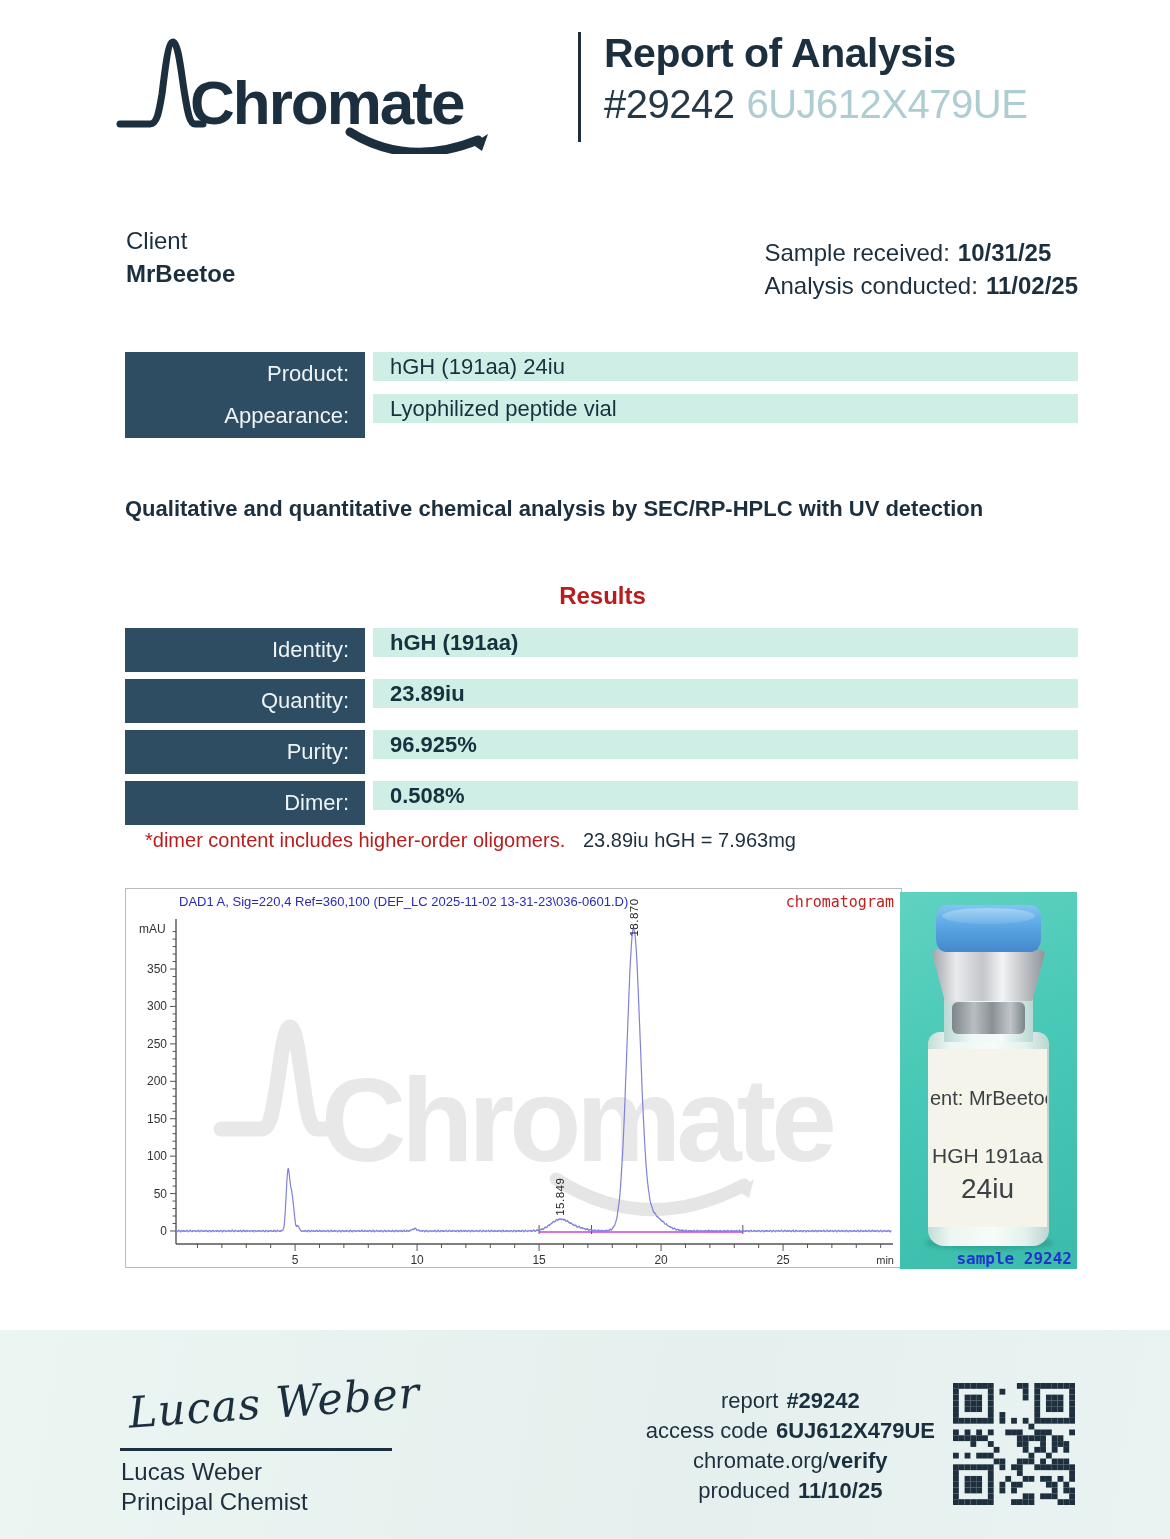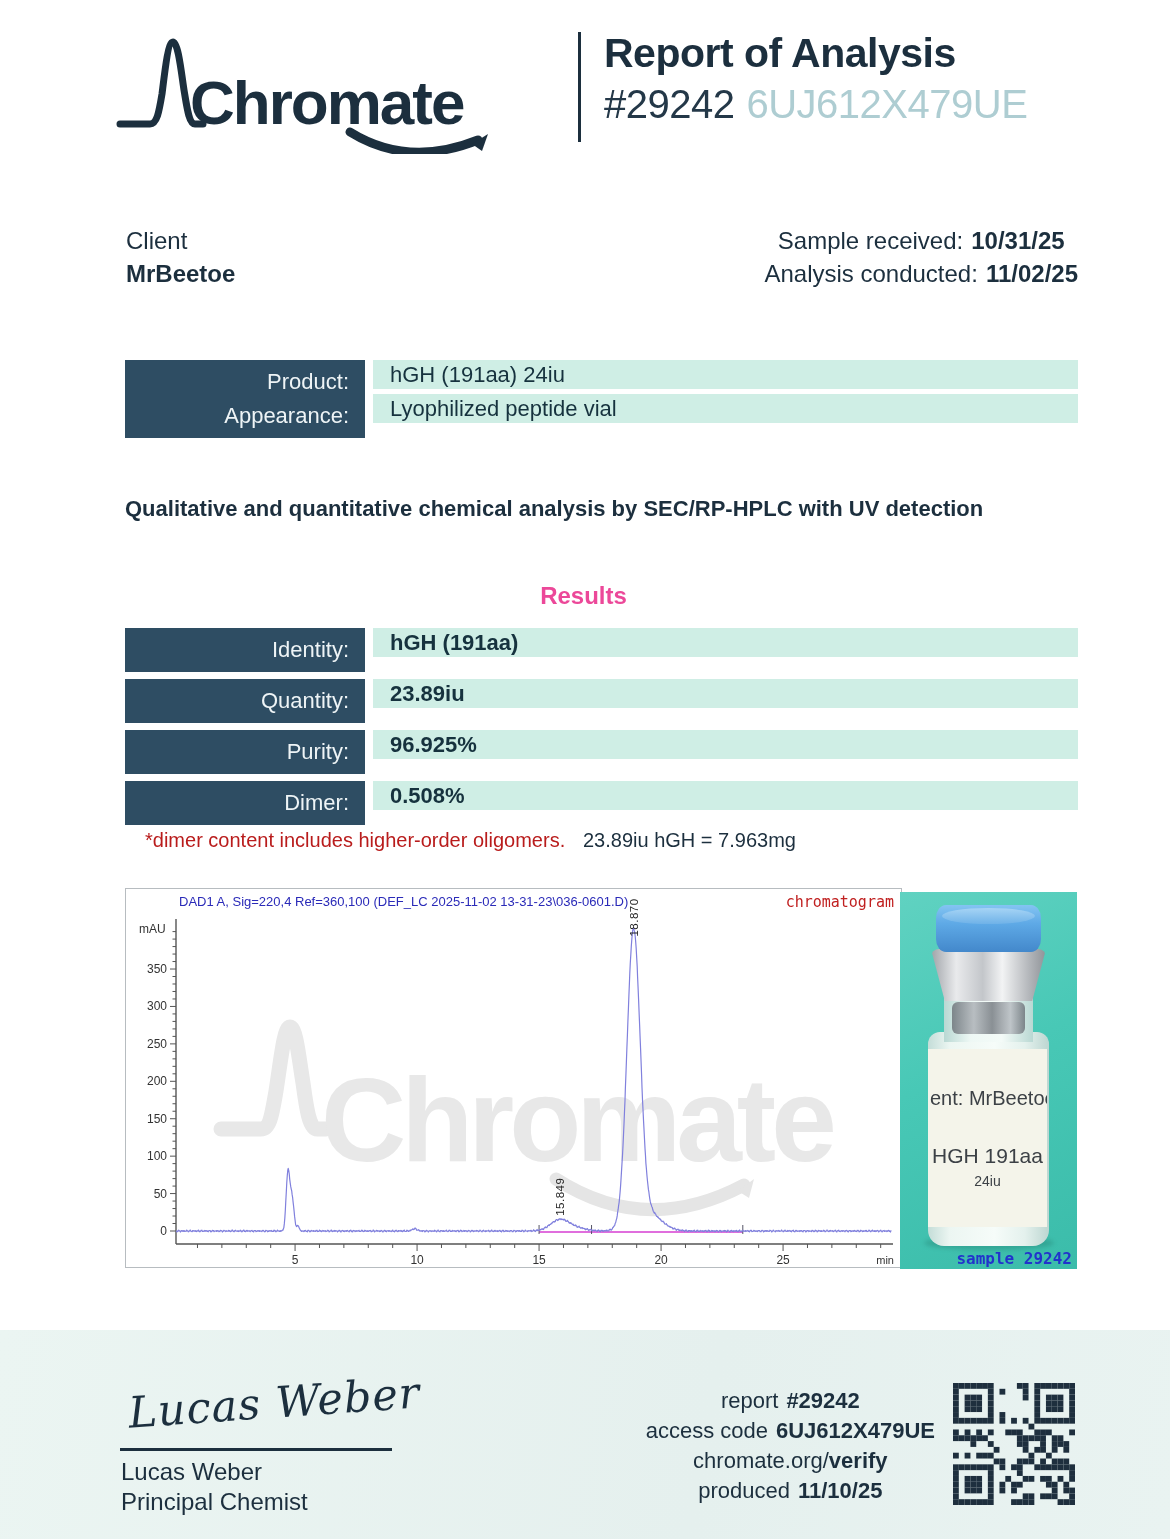--- a/index.html
+++ b/index.html
@@ -8,32 +8,32 @@
   
   .logo{position:absolute;left:112px;top:24px;width:470px;height:130px;}
   .hdr-divider{position:absolute;left:578px;top:32px;width:3px;height:110px;background:#1c2f3e;}
   .hdr-title{position:absolute;left:604px;top:30px;font-size:41px;font-weight:700;color:#1c2f3e;letter-spacing:-0.5px;}
   .hdr-sub{position:absolute;left:604px;top:82px;font-size:40px;letter-spacing:-0.5px;}
   .hdr-sub .num{color:#243848;font-weight:500;}
   .hdr-sub .code{color:#aecdd2;font-weight:400;margin-left:12px;}
   
   .client{position:absolute;left:126px;top:224px;font-size:24px;line-height:33px;}
   .client .name{font-weight:700;}
-  .dates{position:absolute;right:92px;top:224px;font-size:24px;line-height:33px;text-align:center;}
+  .dates{position:absolute;right:92px;top:236px;font-size:24px;line-height:33px;text-align:left;}
   .b{font-weight:700;}
   .g6{margin-left:8px;}
   
   .tbl-row{position:absolute;left:125px;width:953px;height:44px;}
   .tbl-label{position:absolute;left:0;top:0;width:240px;height:44px;background:#2e4d63;color:#eef4f6;
              font-size:22px;display:flex;align-items:center;justify-content:flex-end;padding-right:16px;box-sizing:border-box;}
   .tbl-value{position:absolute;left:248px;top:0;width:705px;height:29px;background:#cfeee5;color:#16323e;
              font-size:22px;display:flex;align-items:center;padding-left:17px;box-sizing:border-box;}
   .tbl-value.bold{font-weight:700;}
   .method{position:absolute;left:125px;top:496px;width:953px;text-align:left;font-size:22px;font-weight:700;color:#1c2f3e;}
-  .results-h{position:absolute;left:107px;top:582px;width:953px;text-align:center;font-size:24px;font-weight:700;color:#ec4899;}
+  .results-h{position:absolute;left:126px;top:582px;width:953px;text-align:center;font-size:24px;font-weight:700;color:#b91c1c;}
   .footnote{position:absolute;left:145px;top:829px;font-size:20px;color:#b91c1c;}
   .footnote2{position:absolute;left:583px;top:829px;font-size:20px;color:#1c2f3e;}
   
   .chrom{position:absolute;left:125px;top:888px;width:777px;height:380px;background:#ffffff;
          border:1px solid #b7bcc0;box-sizing:border-box;}
   
   .photo{position:absolute;left:900px;top:892px;width:177px;height:377px;overflow:hidden;
          background:linear-gradient(155deg,#60d2c1 0%,#48c8b6 45%,#3bbcaa 100%);}
   .cap{position:absolute;left:36px;top:13px;width:105px;height:47px;border-radius:10px/13px;
        background:linear-gradient(180deg,#84c4f2 0%,#5ea9e6 40%,#4388cb 100%);}
@@ -45,21 +45,21 @@
   .neck{position:absolute;left:44px;top:106px;width:89px;height:44px;
        background:linear-gradient(90deg,#b9d8d3,#eef8f5 30%,#f4fbf8 65%,#b9d8d3);}
   .stopper{position:absolute;left:52px;top:110px;width:73px;height:32px;border-radius:6px;
        background:linear-gradient(90deg,#6f757b,#aeb3b8 30%,#777d83 55%,#b8bdc2 80%,#6f757b);opacity:.85;}
   .vbody{position:absolute;left:28px;top:140px;width:121px;height:214px;border-radius:12px 12px 16px 16px;
        background:linear-gradient(90deg,#c4ddd8 0%,#ecf6f2 18%,#f6fcf9 55%,#e4f1ed 80%,#bcd6d1 100%);}
   .vlabel{position:absolute;left:28px;top:157px;width:119px;height:178px;background:#f4f4ea;
        color:#3c4146;overflow:hidden;}
   .vlabel .l1{position:absolute;left:2px;top:38px;font-size:20px;white-space:nowrap;}
   .vlabel .l2{position:absolute;left:0;top:95px;width:119px;text-align:center;font-size:21px;}
-  .vlabel .l3{position:absolute;left:0;top:124px;width:119px;text-align:center;font-size:14px;}
+  .vlabel .l3{position:absolute;left:0;top:124px;width:119px;text-align:center;font-size:28px;}
   .vshadow{position:absolute;left:24px;top:344px;width:130px;height:14px;border-radius:50%;
        background:rgba(20,90,80,.25);filter:blur(2px);}
   .sample-tag{position:absolute;right:5px;top:357px;font-family:"DejaVu Sans Mono",monospace;
        font-size:16px;font-weight:700;color:#2233cc;}
   
   .footer{position:absolute;left:0;top:1330px;width:1170px;height:209px;
        background:linear-gradient(100deg,#ebf5f2 0%,#e5f0ee 60%,#e9f3f1 100%);}
   .sig-script{position:absolute;left:128px;top:48px;width:280px;text-align:center;
        font-family:"DejaVu Serif",serif;font-style:italic;font-size:43px;color:#1c2f3e;
        transform:rotate(-4deg);letter-spacing:1px;white-space:nowrap;}
@@ -88,21 +88,21 @@
 
   <div class="client">
     <div>Client</div>
     <div class="name">MrBeetoe</div>
   </div>
   <div class="dates">
     <div><span>Sample received:</span><span class="b g6">10/31/25</span></div>
     <div><span>Analysis conducted:</span><span class="b g6">11/02/25</span></div>
   </div>
 
-  <div class="tbl-row" style="top:360px">
+  <div class="tbl-row" style="top:352px">
     <div class="tbl-label">Product:</div>
     <div class="tbl-value">hGH (191aa) 24iu</div>
   </div>
   <div class="tbl-row" style="top:394px">
     <div class="tbl-label">Appearance:</div>
     <div class="tbl-value">Lyophilized peptide vial</div>
   </div>
 
   <div class="method">Qualitative and quantitative chemical analysis by SEC/RP-HPLC with UV detection</div>
   <div class="results-h">Results</div>

